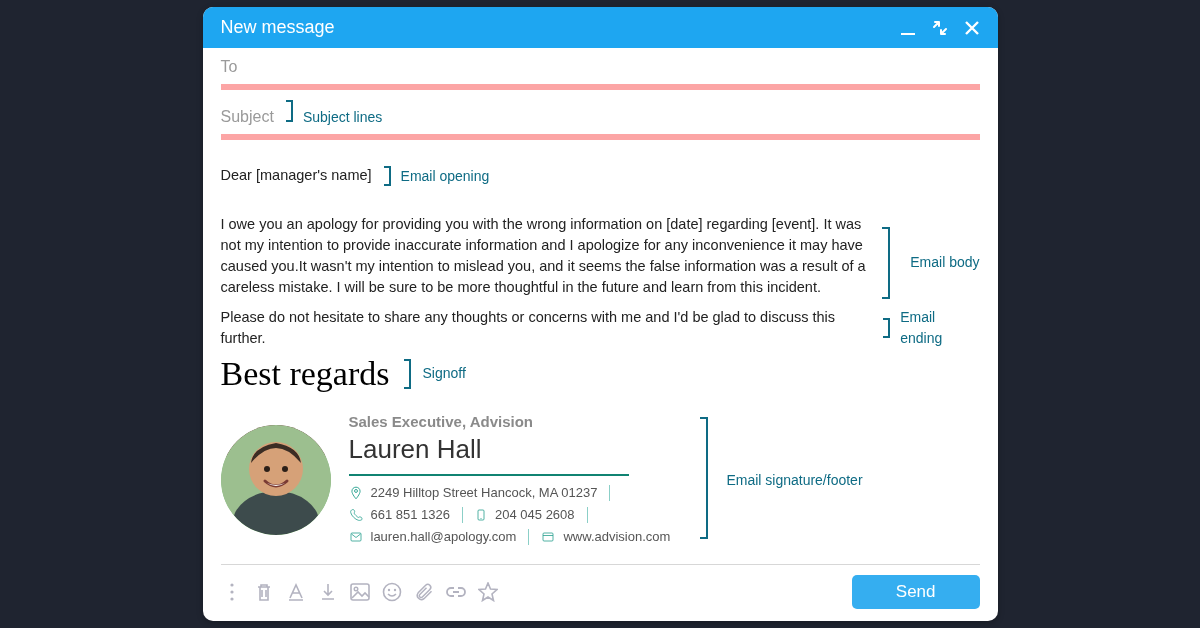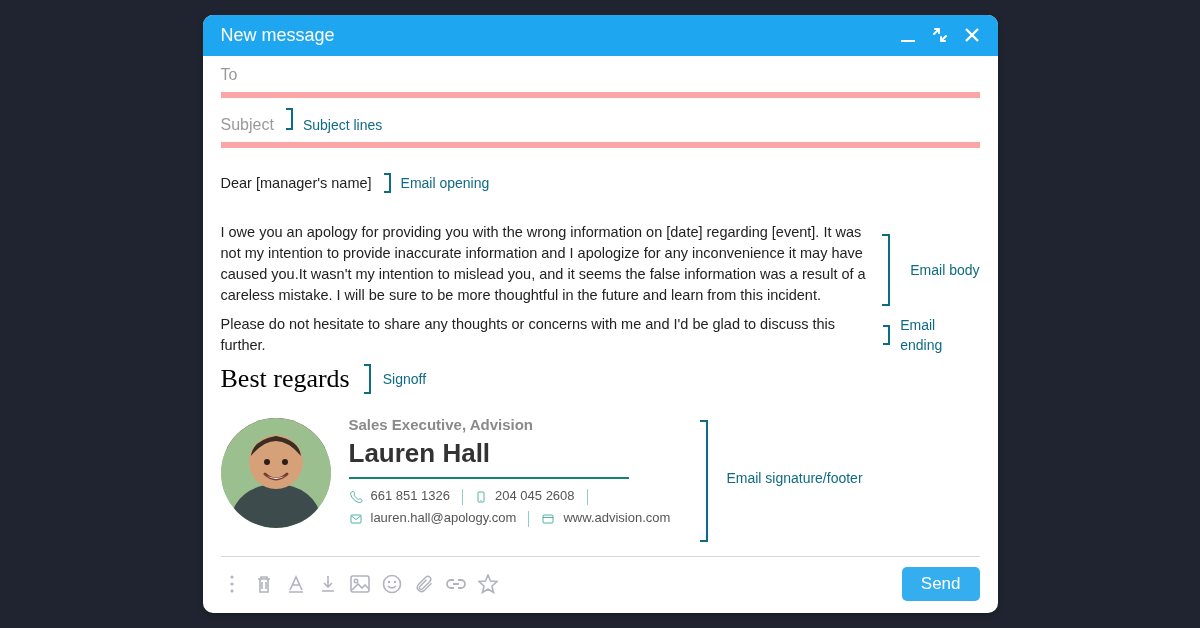--- a/index.html
+++ b/index.html
@@ -69,39 +69,39 @@
     border-bottom: 2px solid #0e6b84;
     width: 8px;
     height: 72px;
   }
   .ending { display:flex; align-items:center; gap:10px; }
   .ending .bracket-r { height: 20px; }
 
   .signoff-row { display:flex; align-items:center; gap:12px; margin-top:4px; }
   .signoff {
     font-family: "Brush Script MT", "Segoe Script", cursive;
-    font-size: 26px;
+    font-size: 34px;
     font-weight: 500;
     color: #000;
     line-height: 1;
   }
   .signoff-row .bracket-r { height: 30px; }
 
   .sig-wrap { display:flex; align-items:flex-start; gap:10px; margin-top:20px; }
   .sig-block { display:flex; gap:18px; align-items:center; }
   .avatar {
     width: 110px; height: 110px; border-radius: 50%;
     background: radial-gradient(circle at 50% 35%, #e6c6a8 0 25%, #c68a5a 26% 40%, #6a5242 41% 55%, #8bbf86 56% 100%);
     overflow:hidden;
     flex:0 0 auto;
     position:relative;
   }
   .sig-text { display:flex; flex-direction:column; }
   .sig-title { color:#8a8a8a; font-weight:700; font-size:15px; }
-  .sig-name { font-size:26px; font-weight:700; color:#333; margin-top:-1px; }
+  .sig-name { font-size:26px; font-weight:400; color:#333; margin-top:-1px; }
   .sig-rule { height:2px; background:#108372; width:280px; margin:5px 0 8px 0; }
   .sig-line { display:flex; align-items:center; gap:8px; font-size:13px; color:#555; margin-bottom:3px; flex-wrap:wrap;}
   .sig-line .sep { width:1px; height:16px; background:#8bcfc7; margin:0 4px; }
   .sig-line svg { flex:0 0 auto; }
 
   .sig-side {
     border-top: 2px solid #0e6b84;
     border-right: 2px solid #0e6b84;
     border-bottom: 2px solid #0e6b84;
     width: 8px;
@@ -119,21 +119,21 @@
     align-items:center;
     justify-content:space-between;
   }
   .tools { display:flex; gap:10px; align-items:center; color:#b3b3c0; }
   .tools .t { width:22px; height:22px; display:flex; align-items:center; justify-content:center; }
   .send-btn {
     background:#35aef0;
     color:#fff;
     border:none;
     border-radius:5px;
-    padding:7px 19px;
+    padding:7px 44px;
     font-size:17px;
     cursor:pointer;
   }
 </style>
 </head>
 <body>
 
 <div class="compose">
 
   <div class="header">
@@ -216,20 +216,27 @@
                 <path d="M44 56 Q55 66 66 56" stroke="#7a3b33" stroke-width="3" fill="none" stroke-linecap="round"></path>
                 <path d="M46 58 Q55 64 64 58 Q55 62 46 58 Z" fill="#fff"></path>
               </g>
             </svg>
           </div>
           <div class="sig-text">
             <span class="sig-title">Sales Executive, Advision</span>
             <span class="sig-name">Lauren Hall</span>
             <div class="sig-rule"></div>
 
+            <div class="sig-line">
+              <svg width="14" height="14" viewBox="0 0 24 24">
+                  <path d="M12 2 C8 2 5 5 5 9 c0 5 7 13 7 13 s7-8 7-13 C19 5 16 2 12 2 Z M12 11 a2.5 2.5 0 1 1 0-5 a2.5 2.5 0 0 1 0 5 Z" fill="none" stroke="#27a08e" stroke-width="1.6"></path>
+                </svg>
+              <span>2249 Hilltop Street Hancock, MA 01237</span>
+              <span class="sep"></span>
+            </div>
 
             <div class="sig-line">
               <svg width="14" height="14" viewBox="0 0 24 24">
                   <path d="M5 3 C5 3 8 2 9 4 c1 2 1 3 0 4 c-1 1 2 4 3 5 c1 1 4 4 5 3 c1-1 2-1 4 0 c2 1 1 4 1 4 s-3 2-6 1 C11 20 4 13 3 8 C2 5 5 3 5 3 Z" fill="none" stroke="#27a08e" stroke-width="1.4"></path>
                 </svg>
               <span>661 851 1326</span>
               <span class="sep"></span>
               <svg width="12" height="14" viewBox="0 0 24 24">
                   <rect x="6" y="2" width="12" height="20" rx="2" fill="none" stroke="#27a08e" stroke-width="1.6"></rect>
                   <circle cx="12" cy="19" r="1" fill="#27a08e"></circle>

